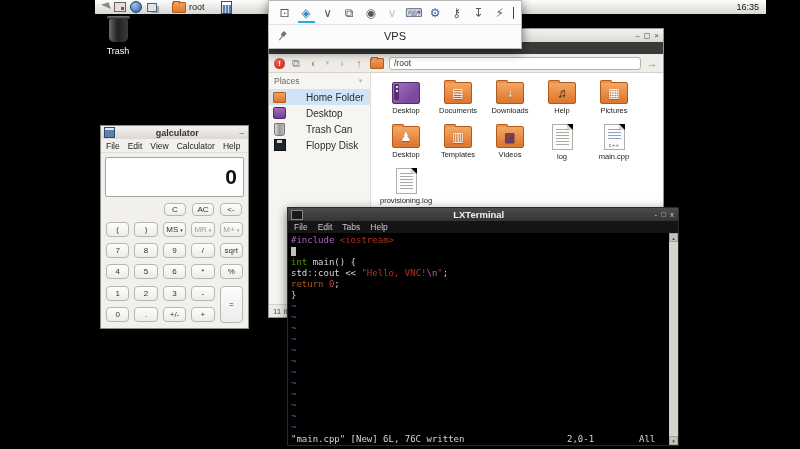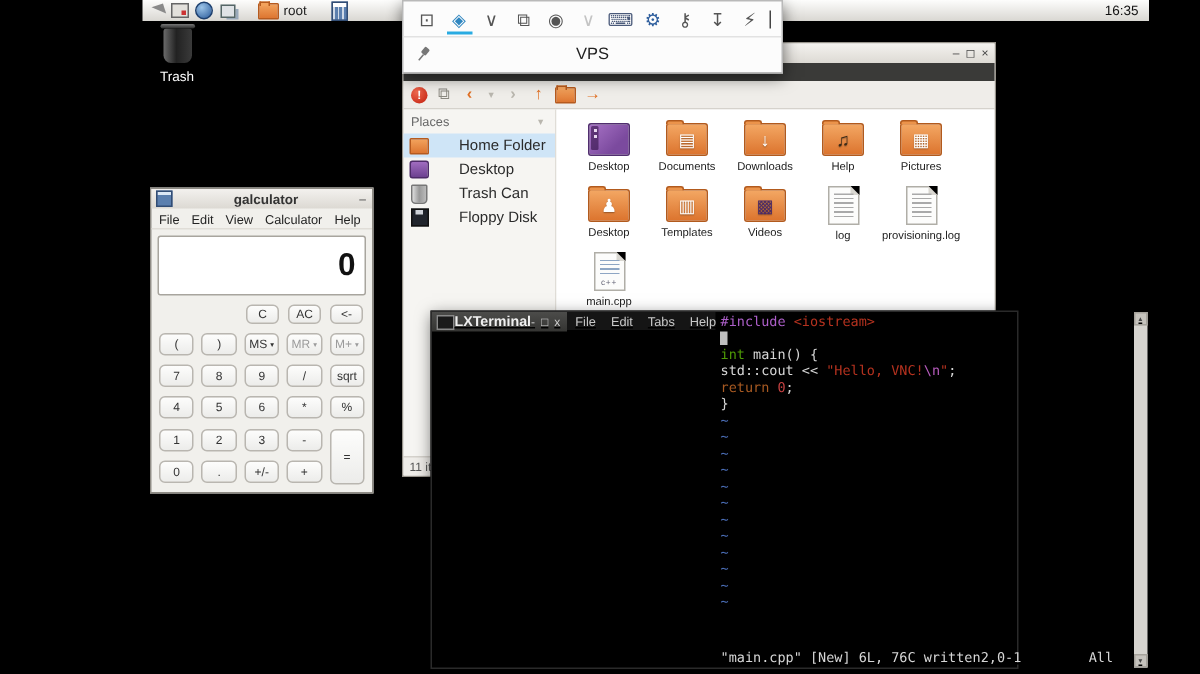--- a/index.html
+++ b/index.html
@@ -98,21 +98,21 @@
   .key{background:linear-gradient(#fdfdfc,#ececea);border:1px solid #b9b6b0;border-radius:4px;font-size:8px;color:#333;
     display:inline-flex;align-items:center;justify-content:center;cursor:pointer;font-family:inherit;padding:0;}
   #calc-memrow .key{width:22px;height:13px;}
   #calc-keys{flex:1;display:grid;grid-template-columns:repeat(5,1fr);gap:5px;margin:6px 5px 5px;}
   #calc-keys .key{height:15px;}
   #calc-keys .key.tall{grid-row:span 2;height:auto;}
   .key.dim{color:#9b9b9b;}
   .key .dd{font-size:5px;margin-left:2px;color:inherit;}
 
   
-  #term{left:287px;top:207px;width:390px;height:237px;background:#000;border:1px solid #2a2a2a;z-index:4;display:flex;text-decoration:underline;}
+  #term{left:287px;top:207px;width:390px;height:237px;background:#000;border:1px solid #2a2a2a;z-index:4;display:flex;flex-direction:column;}
   #term-titlebar{height:13px;background:linear-gradient(#4c4c4a,#343432);display:flex;align-items:center;}
   .i-term{width:10px;height:8px;margin-left:3px;background:#1a1a1a;border:1px solid #888;}
   #term-titlebar .t{flex:1;text-align:center;font-weight:bold;font-size:9.5px;color:#f0f0f0;}
   #term-titlebar .winctl{color:#cfcfcf;}
   #term-menubar{height:12px;background:#151515;display:flex;align-items:center;gap:10px;padding-left:6px;font-size:8.5px;color:#c9c9c9;}
   .tmenu{cursor:pointer;}
   #term-body{flex:1;display:flex;min-height:0;}
   #term-screen{flex:1;font-family:"DejaVu Sans Mono","Liberation Mono",monospace;font-size:9px;line-height:11px;
     padding:2px 0 0 3px;display:flex;flex-direction:column;white-space:pre;}
   .tline{height:11px;}
@@ -165,20 +165,21 @@
   </div>
   <div id="fm-menustrip"></div>
   <div id="fm-toolbar">
     <span class="alert">!</span>
     <span class="fmi">⧉</span>
     <span class="fmi orange">‹</span>
     <span class="fmi gray small">▾</span>
     <span class="fmi gray">›</span>
     <span class="fmi orange">↑</span>
     <span class="mini-folder"></span>
+    <input id="fm-path" readonly="" value="/root" style="">
     <span class="fmi orange">→</span>
   </div>
   <div id="fm-body">
     <div id="fm-sidebar">
       <div id="fm-sb-header">
         <span>Places</span>
         <span class="fmi gray small">▾</span>
       </div>
       <div id="fm-sidebar-list">
           <div class="side-item sel">
@@ -252,28 +253,28 @@
           <div class="folder">
             <span class="emblem" style="color: rgb(74, 42, 102);">▩</span>
           </div>
           <div class="flabel">Videos</div>
         </div>
         <div class="ficell">
           <div class="paper"></div>
           <div class="flabel">log</div>
         </div>
         <div class="ficell">
+          <div class="paper cpp">
+            <div class="cpp-tag">c++</div>
+          </div>
+          <div class="flabel">main.cpp</div>
+        </div>
+        <div class="ficell">
           <div class="paper"></div>
           <div class="flabel">provisioning.log</div>
-        </div>
-        <div class="ficell">
-          <div class="paper cpp">
-            <div class="cpp-tag">c++</div>
-          </div>
-          <div class="flabel">main.cpp</div>
         </div>
       </div>
   </div>
   <div id="fm-status">11 items</div>
 </div>
 
 <div id="calc" class="win">
   <div id="calc-titlebar">
     <span class="i-calc-title"></span>
     <span class="t">galculator</span>

